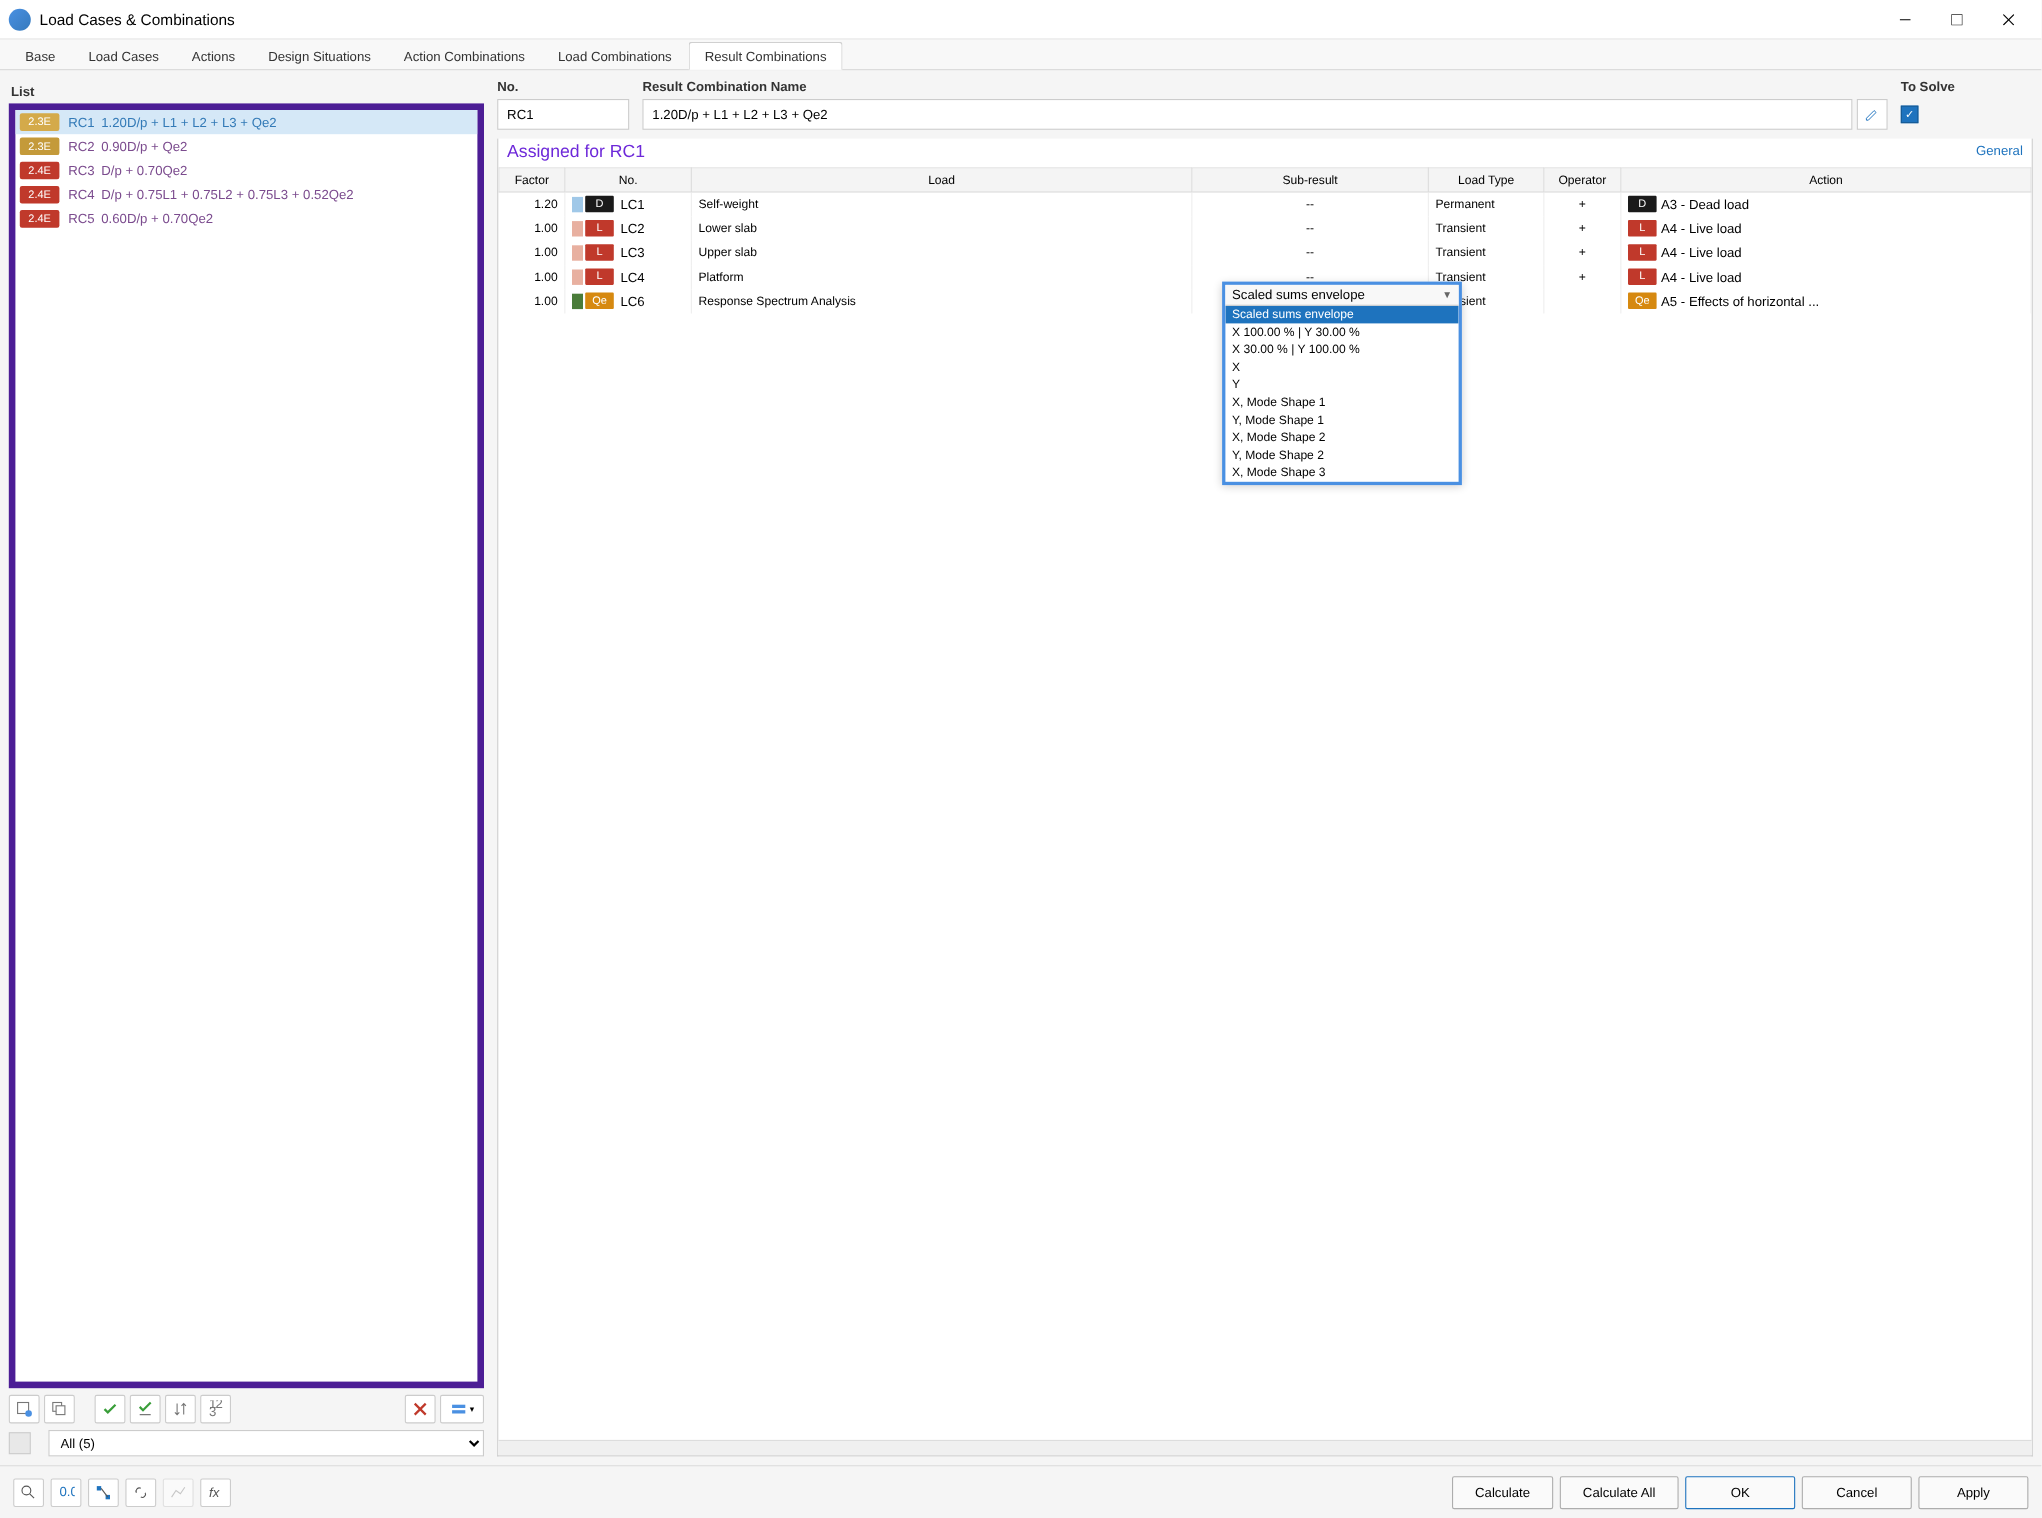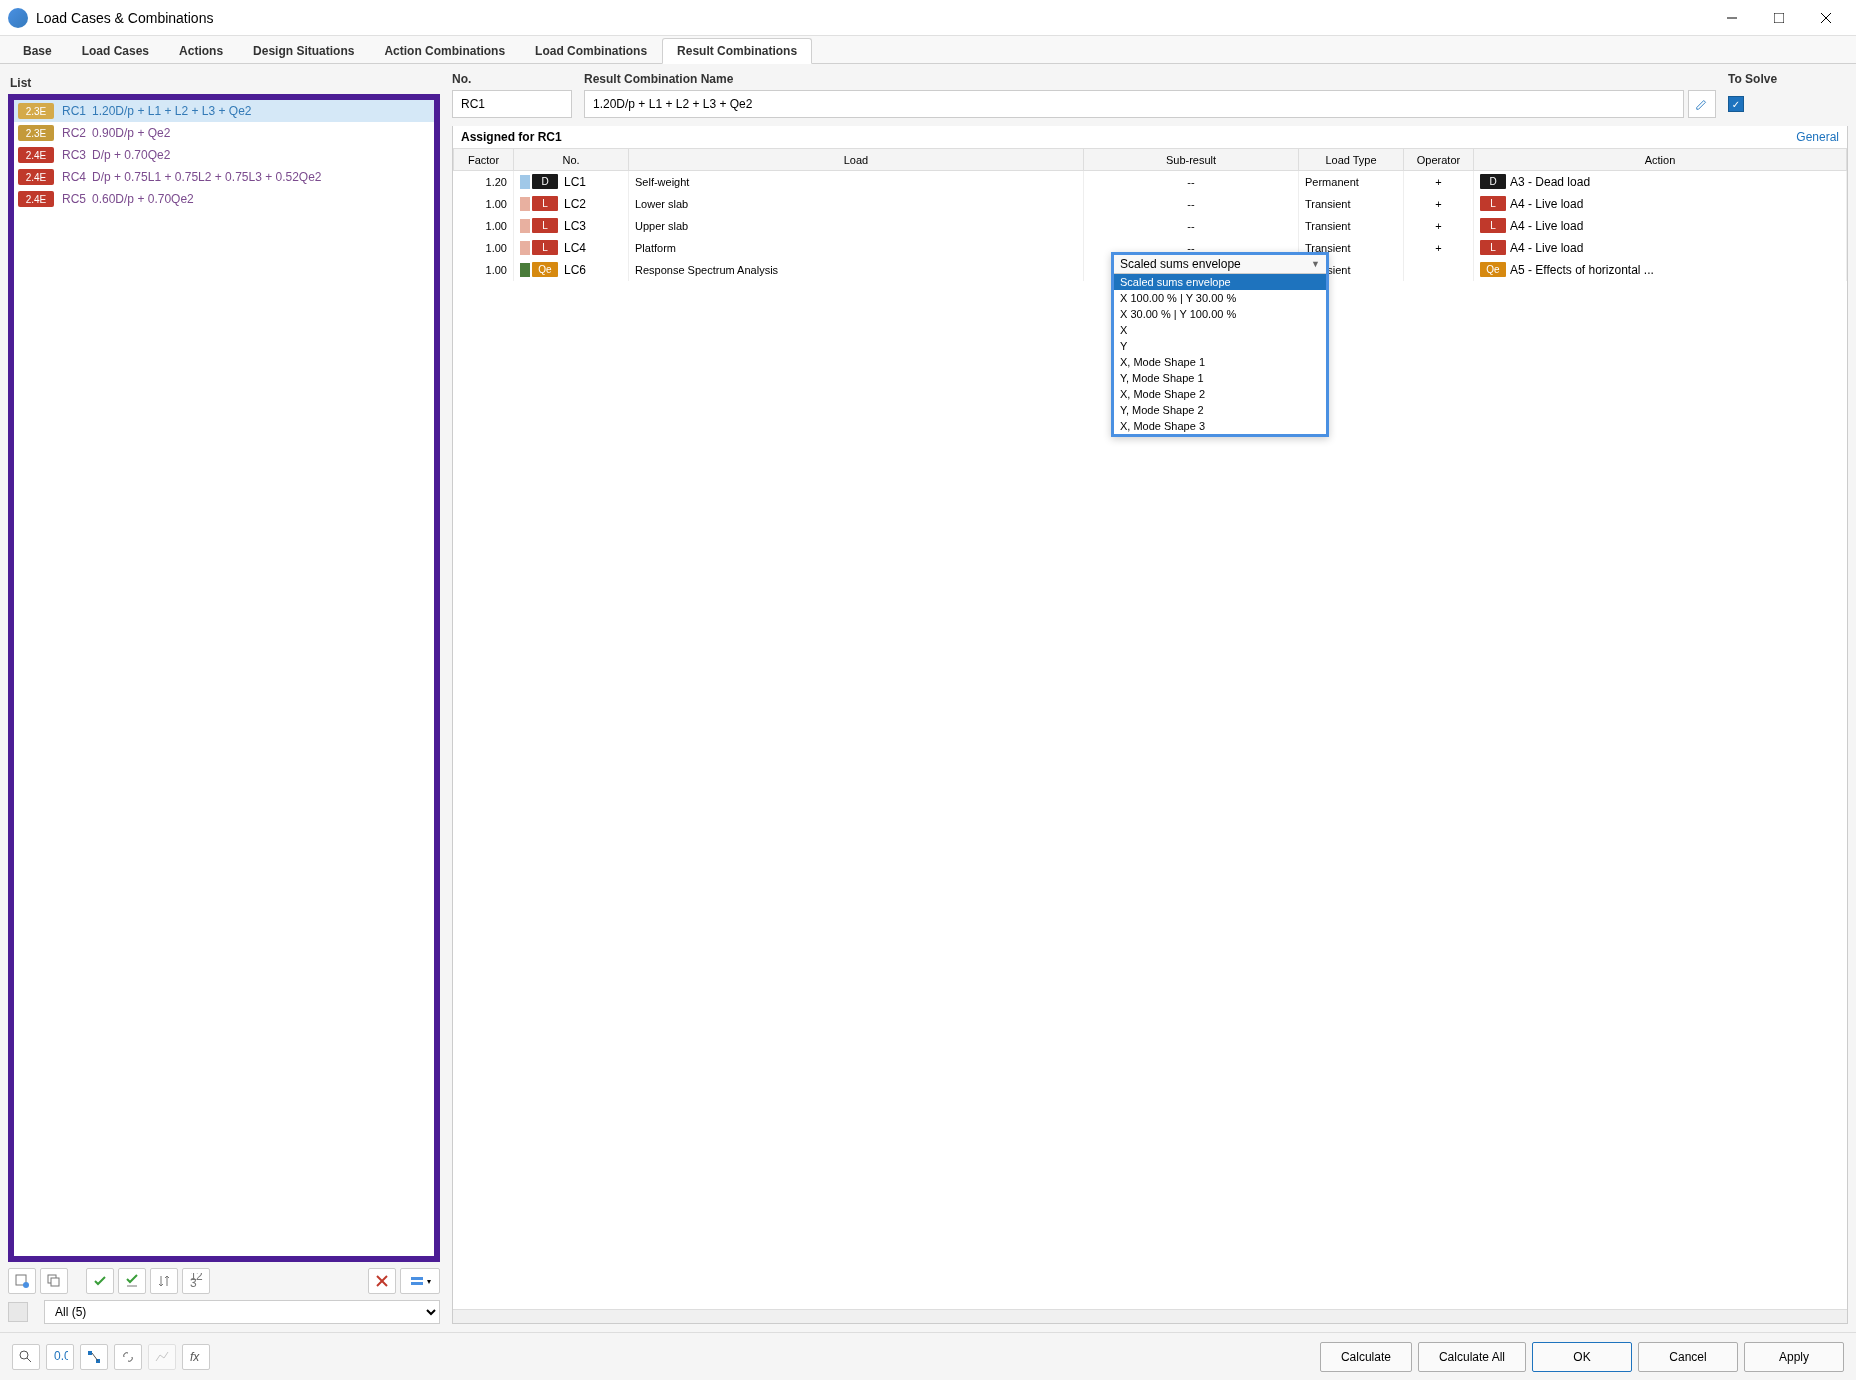--- a/index.html
+++ b/index.html
@@ -6,21 +6,21 @@
 body { background: #f0f0f0; width: 1856px; height: 1380px; overflow: hidden; }
 
 
 .titlebar { height: 36px; background: #ffffff; border-bottom: 1px solid #e0e0e0; display: flex; align-items: center; padding: 0 8px; }
 .titlebar-icon { width: 20px; height: 20px; background: linear-gradient(135deg, #4a90e2, #357abd); border-radius: 50%; margin-right: 8px; }
 .titlebar-title { flex: 1; font-size: 14px; color: #000; }
 .window-controls { display: flex; gap: 2px; }
 .window-btn { width: 45px; height: 36px; display: flex; align-items: center; justify-content: center; cursor: pointer; }
 
 
-.tabstrip { height: 28px; background: #f8f8f8; border-bottom: 1px solid #d0d0d0; display: flex; align-items: flex-end; padding: 0 8px; font-weight: bold; }
+.tabstrip { height: 28px; background: #f8f8f8; border-bottom: 1px solid #d0d0d0; display: flex; align-items: flex-end; padding: 0 8px; }
 .tab { padding: 5px 14px; cursor: pointer; color: #333; border: 1px solid transparent; border-bottom: none; }
 .tab.active { background: #fff; border-color: #d0d0d0; border-bottom: 1px solid #fff; margin-bottom: -1px; border-radius: 3px 3px 0 0; }
 
 
 .main-container { display: flex; height: calc(100% - 36px - 28px - 48px); padding: 8px; gap: 12px; background: #f5f5f5; }
 
 
 .left-panel { width: 432px; display: flex; flex-direction: column; }
 .panel-header { font-weight: bold; padding: 4px 2px; font-size: 12px; color: #333; }
 .list-box { flex: 1; background: #fff; border: 6px solid #4c1d95; overflow: auto; }
@@ -54,21 +54,21 @@
 .name-row .field-input { flex: 1; }
 .edit-btn { width: 28px; height: 28px; border: 1px solid #ccc; background: #fff; display: flex; align-items: center; justify-content: center; cursor: pointer; }
 .checkbox { width: 16px; height: 16px; background: #1e73be; border: 1px solid #165a94; display: inline-flex; align-items: center; justify-content: center; color: #fff; font-size: 10px; }
 
 .subtabs { display: flex; border-bottom: 1px solid #ccc; }
 .subtab { padding: 5px 16px; cursor: pointer; border: 1px solid transparent; border-bottom: none; margin-bottom: -1px; }
 .subtab.active { background: #fff; border-color: #ccc; border-radius: 3px 3px 0 0; }
 
 .assignment-container { flex: 1; background: #fff; border: 1px solid #ccc; border-top: none; display: flex; flex-direction: column; overflow: hidden; position: relative; }
 .assignment-header { display: flex; padding: 4px 8px; }
-.assignment-title { flex: 1; font-weight: bold; color: #000000; font-size: 12px; }
+.assignment-title { flex: 1; font-weight: normal; color: #6d28d9; font-size: 16px; }
 .general-link { color: #1e73be; cursor: pointer; font-size: 12px; }
 
 .table-container { flex: 1; overflow: auto; position: relative; }
 .data-table { width: 100%; border-collapse: collapse; }
 .data-table th { background: #f4f4f4; border: 1px solid #ddd; padding: 3px 6px; font-weight: normal; text-align: center; font-size: 11px; height: 22px; }
 .data-table td { border-right: 1px solid #eee; padding: 2px 6px; height: 22px; font-size: 11px; }
 .data-table td.center { text-align: center; }
 .data-table td.right { text-align: right; }
 
 .no-cell { display: flex; align-items: center; gap: 2px; }

